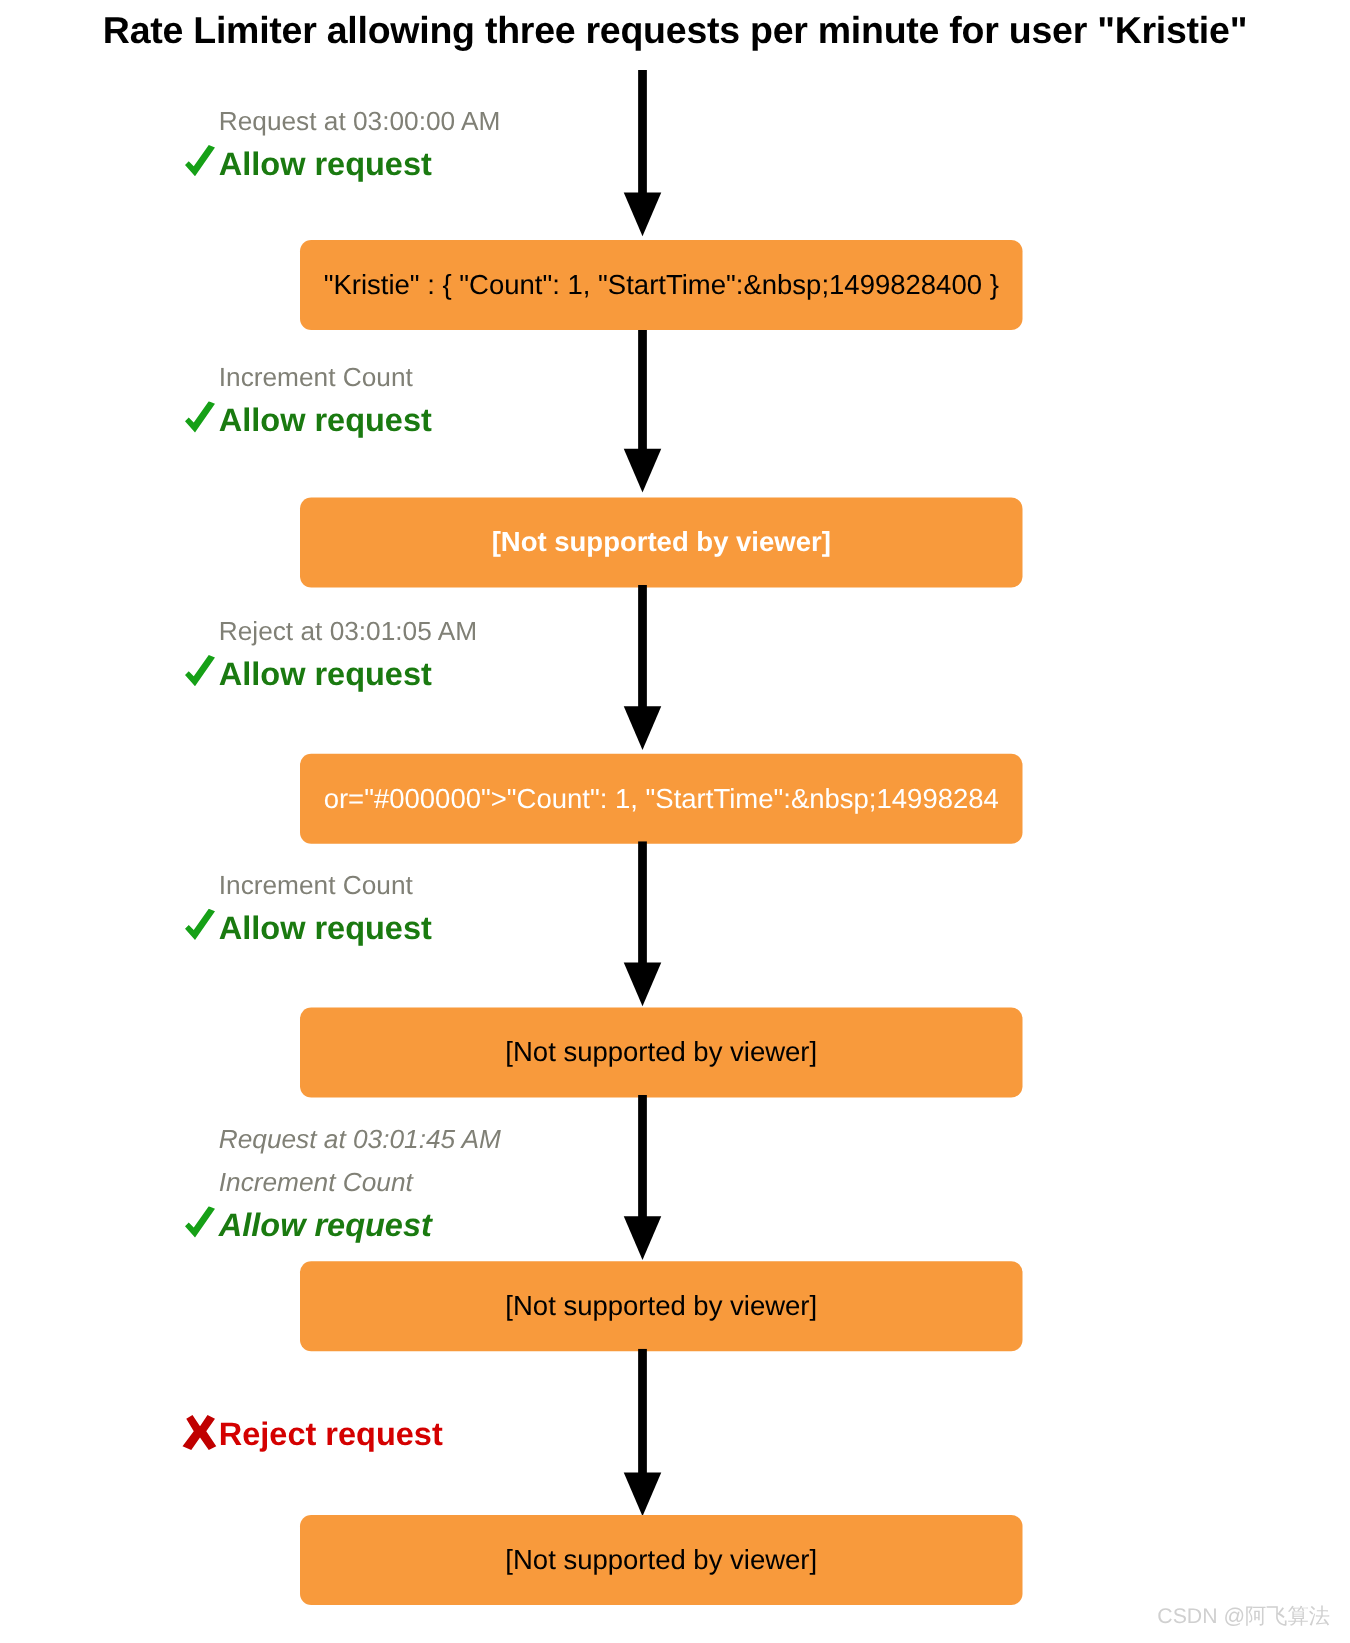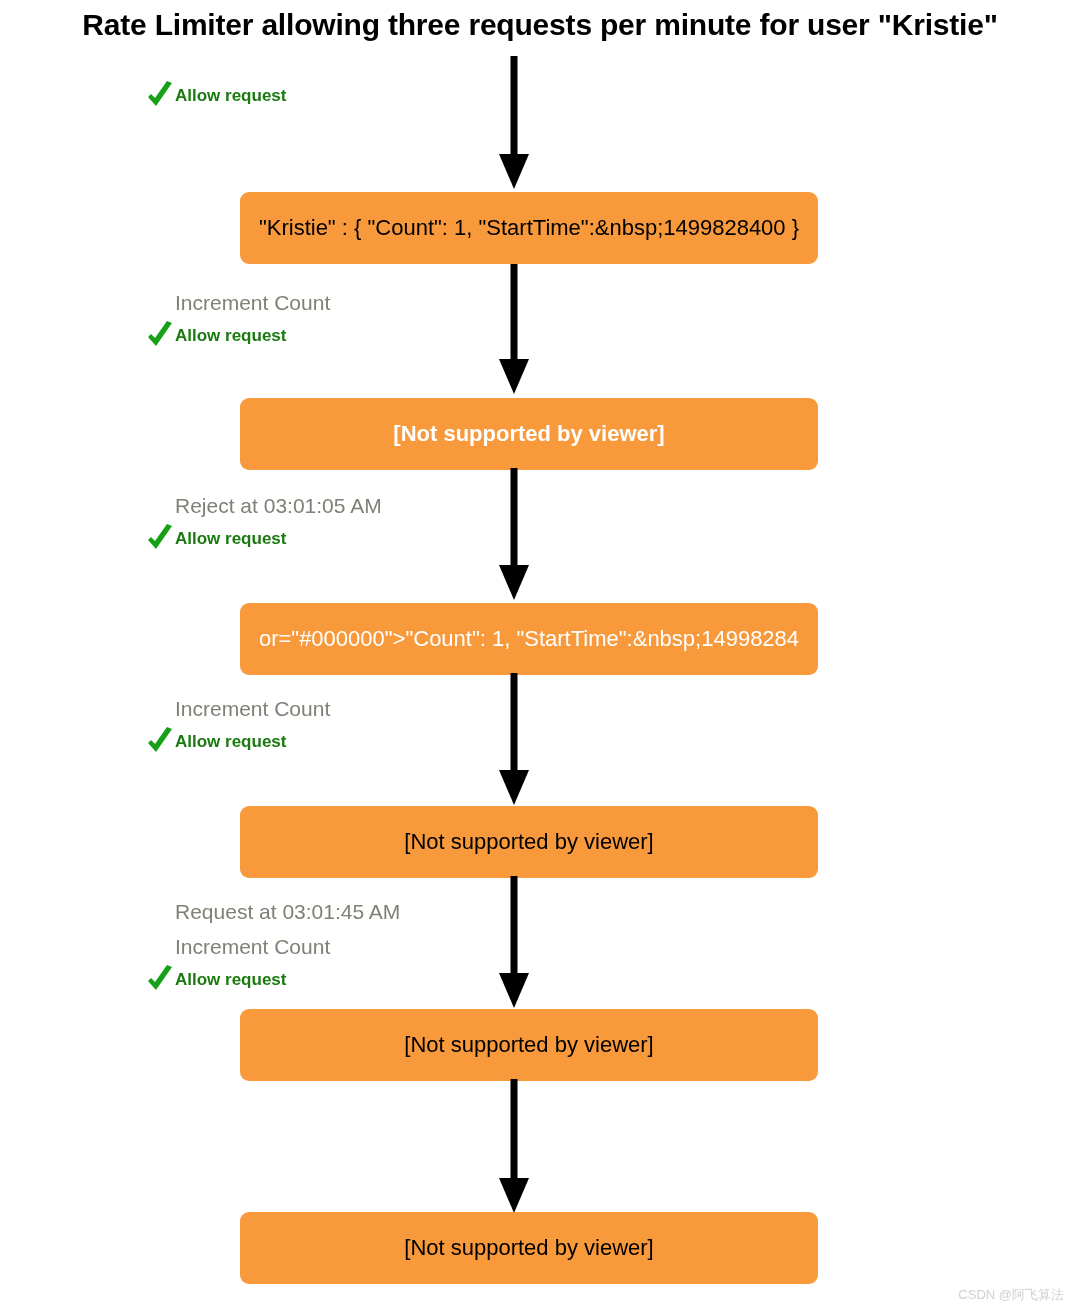--- a/index.html
+++ b/index.html
@@ -47,21 +47,21 @@
     white-space: nowrap;
   }
   .annot .line {
     font-size: 21px;
     color: #808076;
     line-height: 35px;
     padding-left: 30px;
   }
   .annot .verdict {
     position: relative;
-    font-size: 17px;
+    font-size: 26px;
     font-weight: bold;
     line-height: 32px;
     padding-left: 30px;
   }
   .annot .verdict.allow { color: #1a7a10; }
   .annot .verdict.reject { color: #d40000; }
 
   .mark {
     position: absolute;
     left: 0px;
@@ -92,40 +92,41 @@
   }
   .boxtext.black-regular { color: #000000; font-weight: normal; }
   .boxtext.white-bold    { color: #ffffff; font-weight: bold; }
   .boxtext.white-regular { color: #ffffff; font-weight: normal; }
 
   
   .watermark {
     position: absolute;
     right: 16px;
     bottom: 10px;
-    font-size: 13px;
+    font-size: 17px;
     color: #d0d0d0;
     white-space: nowrap;
   }
 </style>
 </head>
 <body>
 
 <div id="diagram">
 
   <div class="title">Rate Limiter allowing three requests per minute for user "Kristie"</div>
 
   <div class="arrow" style="top:56px; height:134px;">
     <svg viewBox="0 0 40 134" preserveAspectRatio="none">
       <line x1="20" y1="0" x2="20" y2="104" stroke="#000000" stroke-width="7"></line>
       <polygon points="20,133 5,98 35,98" fill="#000000"></polygon>
     </svg>
   </div>
 
   <div class="annot" style="left:145px; top:80px;">
+    <div class="line">Request at 03:00:00 AM</div>
     <div class="verdict allow">
       <span class="mark">
         <svg viewBox="0 0 30 30">
             <path d="M3 16 L11 25 L27 2 L22 0 L10 17 L6 13 Z" fill="#16a017"></path>
           </svg>
       </span>
       <span>Allow request</span>
     </div>
   </div>
 
@@ -202,21 +203,21 @@
     <span class="boxtext black-regular">[Not supported by viewer]</span>
   </div>
 
   <div class="arrow" style="top:876px; height:133px;">
     <svg viewBox="0 0 40 133" preserveAspectRatio="none">
       <line x1="20" y1="0" x2="20" y2="103" stroke="#000000" stroke-width="7"></line>
       <polygon points="20,132 5,97 35,97" fill="#000000"></polygon>
     </svg>
   </div>
 
-  <div class="annot" style="left:145px; top:894px;">
+  <div class="annot" style="left:145px; top:894px;font-style:italic;">
     <div class="line">Request at 03:01:45 AM</div>
     <div class="line">Increment Count</div>
     <div class="verdict allow">
       <span class="mark">
         <svg viewBox="0 0 30 30">
             <path d="M3 16 L11 25 L27 2 L22 0 L10 17 L6 13 Z" fill="#16a017"></path>
           </svg>
       </span>
       <span>Allow request</span>
     </div>
@@ -227,20 +228,28 @@
   </div>
 
   <div class="arrow" style="top:1079px; height:135px;">
     <svg viewBox="0 0 40 135" preserveAspectRatio="none">
       <line x1="20" y1="0" x2="20" y2="105" stroke="#000000" stroke-width="7"></line>
       <polygon points="20,134 5,99 35,99" fill="#000000"></polygon>
     </svg>
   </div>
 
   <div class="annot" style="left:145px; top:1131px;">
+    <div class="verdict reject">
+      <span class="mark">
+        <svg viewBox="0 0 30 30">
+          <path d="M4 3 L9 0 L15 9 L21 0 L27 3 L20 13 L28 25 L22 28 L15 18 L8 28 L1 25 L10 13 Z" fill="#c00000"></path>
+        </svg>
+      </span>
+      <span>Reject request</span>
+    </div>
   </div>
 
   <div class="box" style="top:1212px;">
     <span class="boxtext black-regular">[Not supported by viewer]</span>
   </div>
 
   <div class="watermark">CSDN @阿飞算法</div>
 
 </div>
 

